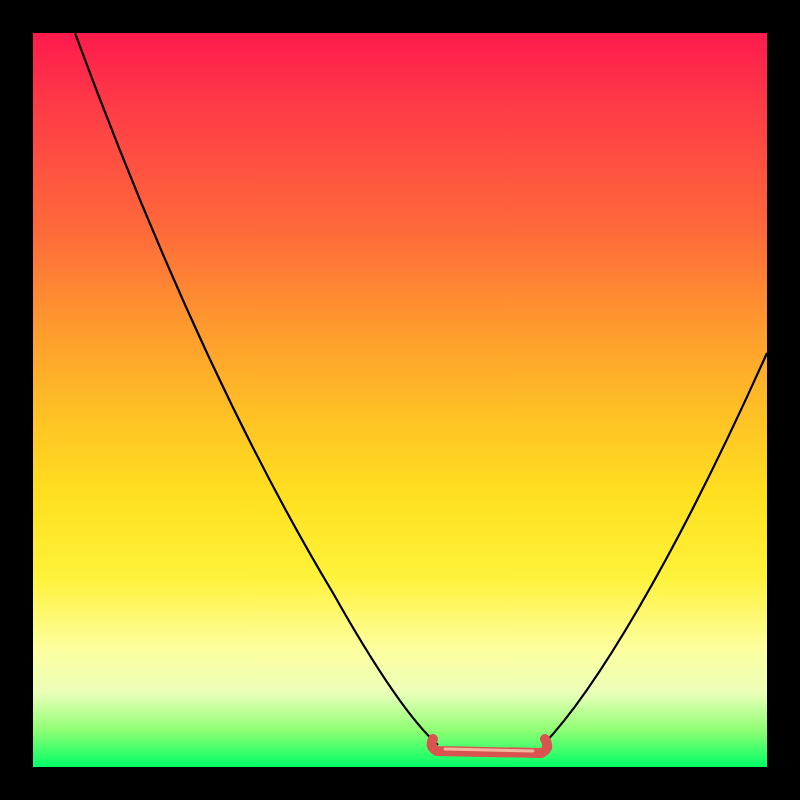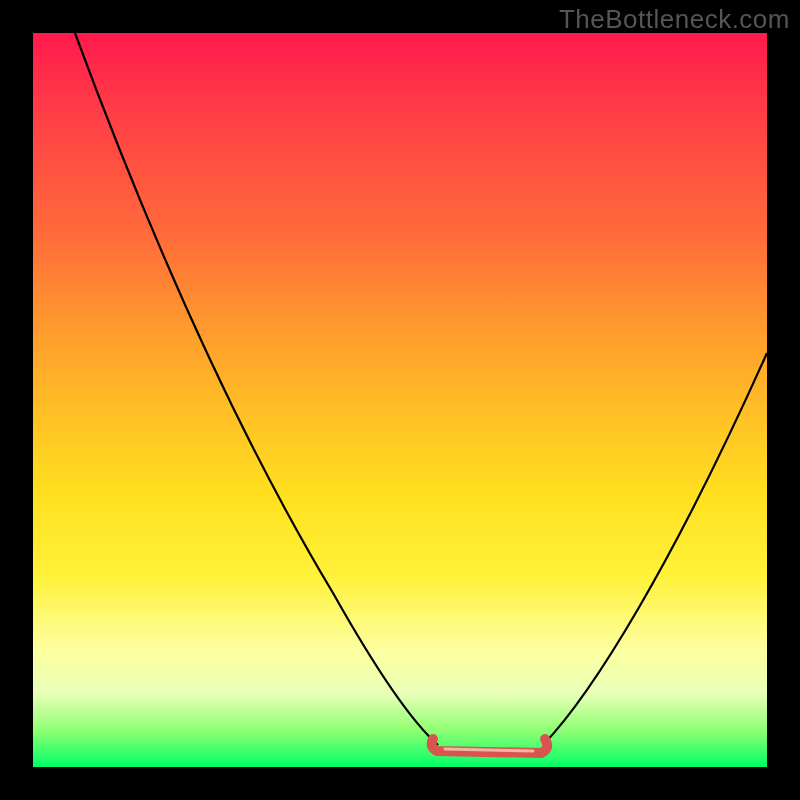--- a/index.html
+++ b/index.html
@@ -57,21 +57,20 @@
   svg.curves {
     position: absolute;
     inset: 0;
     width: 100%;
     height: 100%;
   }
 </style>
 </head>
 <body>
 <div class="outer">
-  <div class="watermark">TheBottleneck.com</div>
   <div class="plot">
     <div class="gradient"></div>
     <svg class="curves" viewBox="0 0 734 734" preserveAspectRatio="none">
 
       <path d="M 42 0
                C 90 130, 180 360, 300 560
                C 345 640, 380 690, 405 712" fill="none" stroke="#000" stroke-width="2.2"></path>
 
       <path d="M 510 712
                C 560 660, 640 530, 734 320" fill="none" stroke="#000" stroke-width="2.2"></path>

